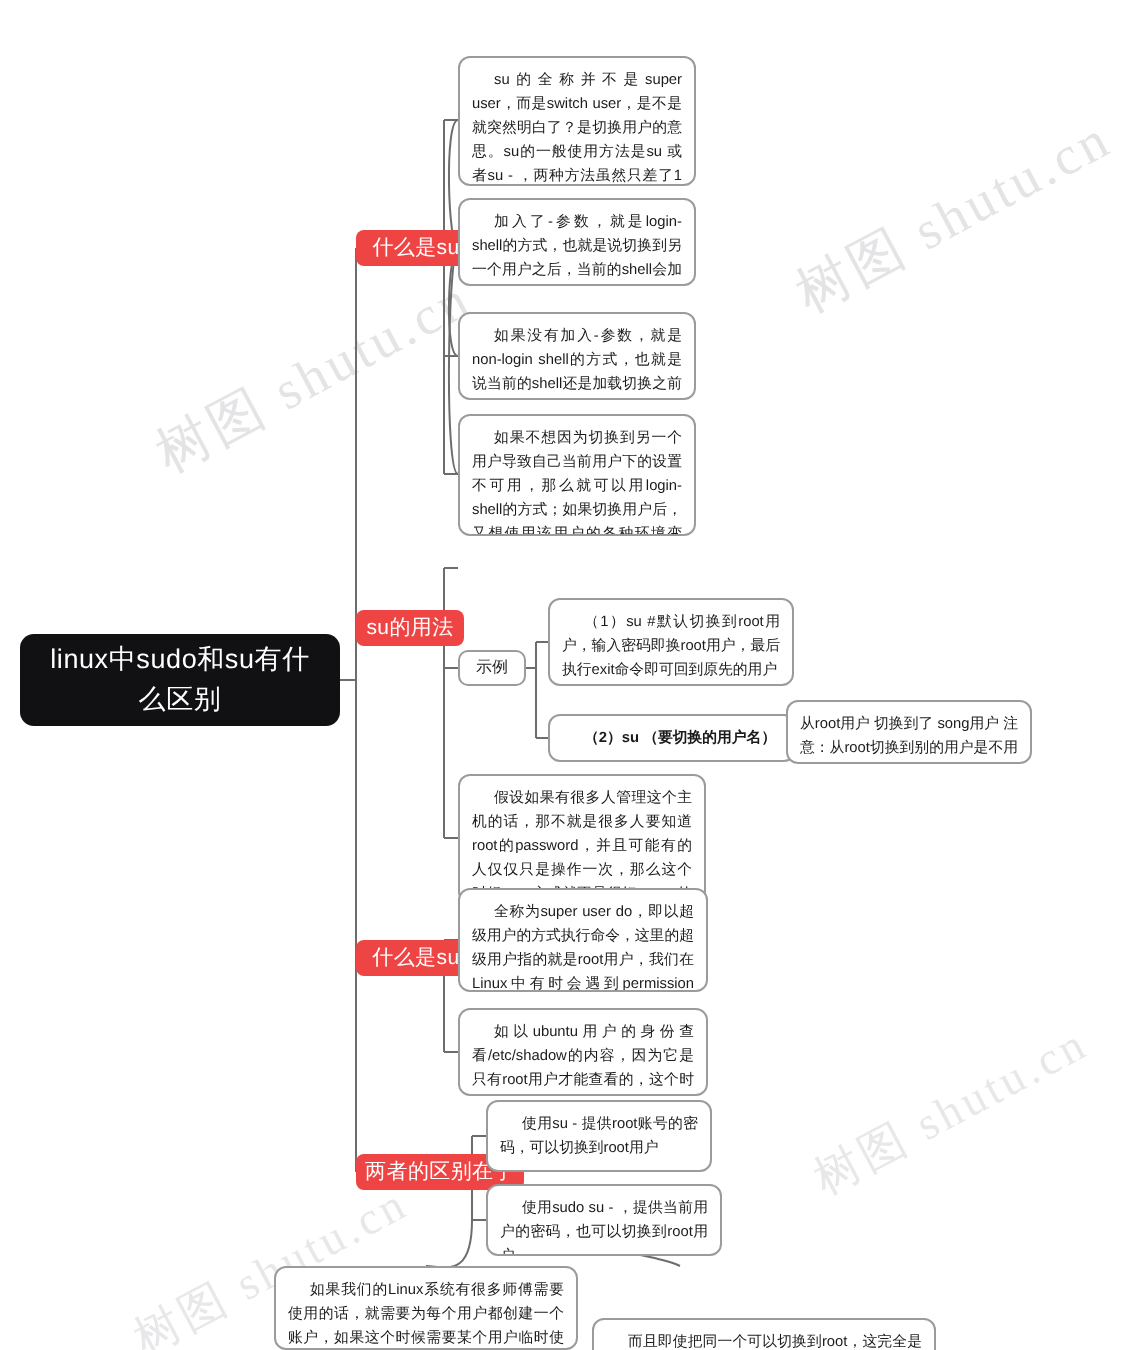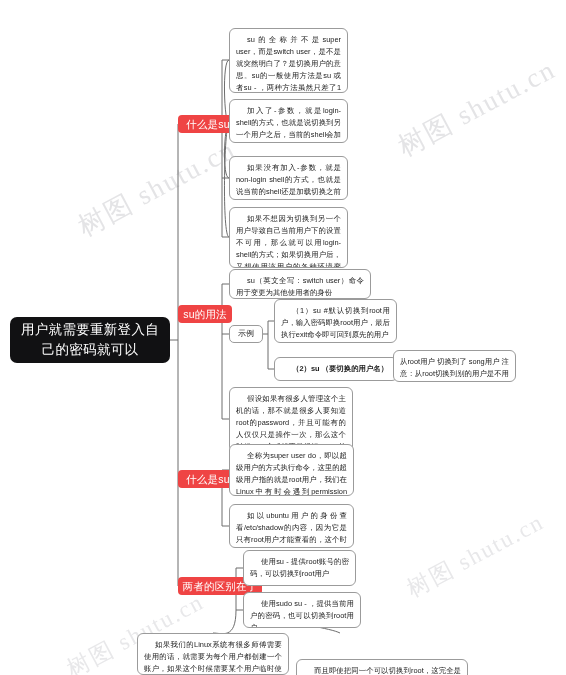--- a/index.html
+++ b/index.html
@@ -187,42 +187,41 @@
       <path d="M236 568 V610"></path>
       <path d="M236 568 H243"></path>
       <path d="M236 610 H243"></path>
       <path d="M236 586 H243"></path>
       <path d="M236 610 C236 640 222 633 213 633"></path>
       <path d="M243 610 C300 625 330 628 340 633"></path>
     </g>
   </svg>
 
   <div class="node root" id="n-root">
-    <span>用户就需要重新登入自己的密码就可以</span>
+    <span>linux中sudo和su有什么区别</span>
   </div>
 
   <div class="node branch" id="n-b1">
     <span>什么是su</span>
   </div>
   <div class="node branch" id="n-b2">
     <span>su的用法</span>
   </div>
   <div class="node branch" id="n-b3">
     <span>什么是sudo</span>
   </div>
   <div class="node branch" id="n-b4">
     <span>两者的区别在于</span>
   </div>
 
   <div class="node leaf indent" id="n-l1">su的全称并不是super user，而是switch user，是不是就突然明白了？是切换用户的意思。su的一般使用方法是su 或者su - ，两种方法虽然只差了1个字符，但也是有比较大的差异的</div>
   <div class="node leaf indent" id="n-l2">加入了-参数，就是login-shell的方式，也就是说切换到另一个用户之后，当前的shell会加载对应的环境变量和各种设置</div>
   <div class="node leaf indent" id="n-l3">如果没有加入-参数，就是non-login shell的方式，也就是说当前的shell还是加载切换之前的那个用户的环境变量以及各种设置</div>
   <div class="node leaf indent" id="n-l4">如果不想因为切换到另一个用户导致自己当前用户下的设置不可用，那么就可以用login-shell的方式；如果切换用户后，又想使用该用户的各种环境变量，那么使用login-shell方式即可</div>
 
-  <div class="node leaf indent" id="n-l5">su（英文全写：switch user）命令用于变更为其他使用者的身份</div>
   <div class="node mini" id="n-ex">
     <span>示例</span>
   </div>
   <div class="node leaf indent" id="n-l6">（1）su #默认切换到root用户，输入密码即换root用户，最后执行exit命令即可回到原先的用户</div>
   <div class="node leaf indent" id="n-l7">（2）su （要切换的用户名）</div>
   <div class="node leaf" id="n-l8">从root用户 切换到了 song用户 注意：从root切换到别的用户是不用输入密码的</div>
   <div class="node leaf indent" id="n-l9">假设如果有很多人管理这个主机的话，那不就是很多人要知道root的password，并且可能有的人仅仅只是操作一次，那么这个时候，su方式就不是很好，root的password当然是越少人知道越好，越少人知道就越安全，这时候就需要另外一种方式了，就需要用sudo了</div>
 
   <div class="node leaf indent" id="n-l10">全称为super user do，即以超级用户的方式执行命令，这里的超级用户指的就是root用户，我们在Linux中有时会遇到permission denied的情况</div>
   <div class="node leaf indent" id="n-l11">如以ubuntu用户的身份查看/etc/shadow的内容，因为它是只有root用户才能查看的，这个时候就可以使用sudo</div>

